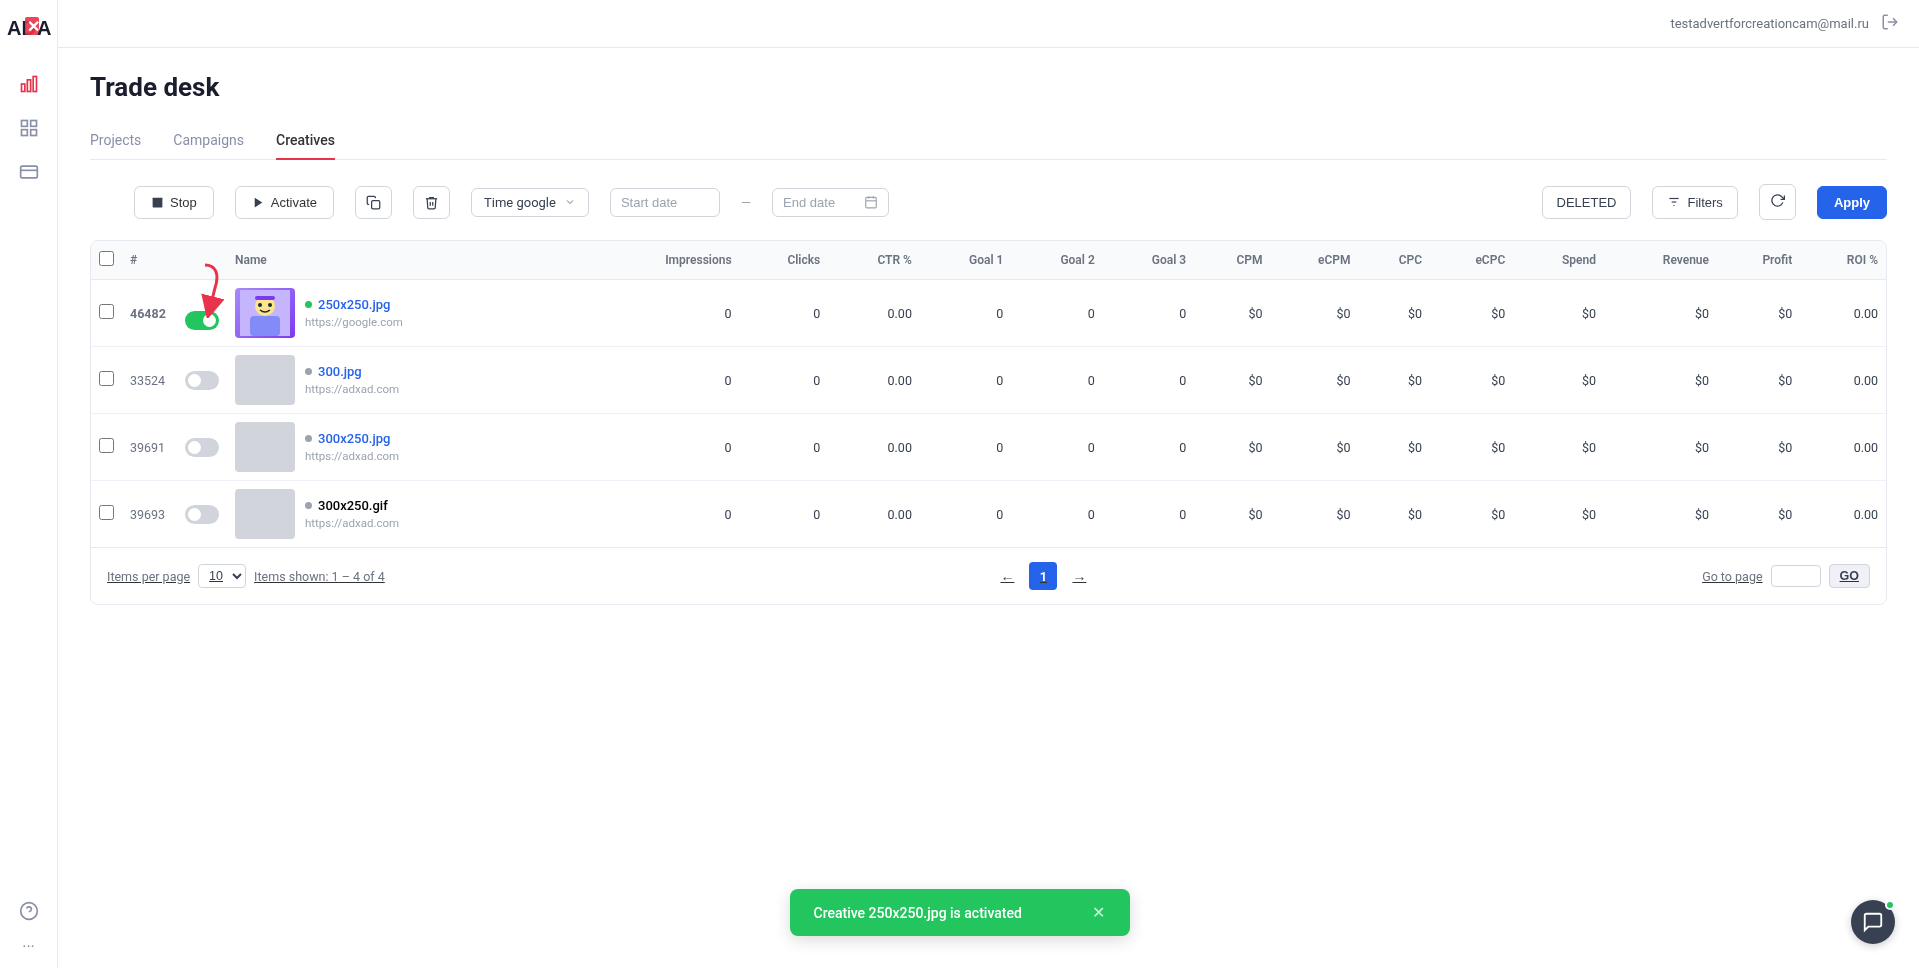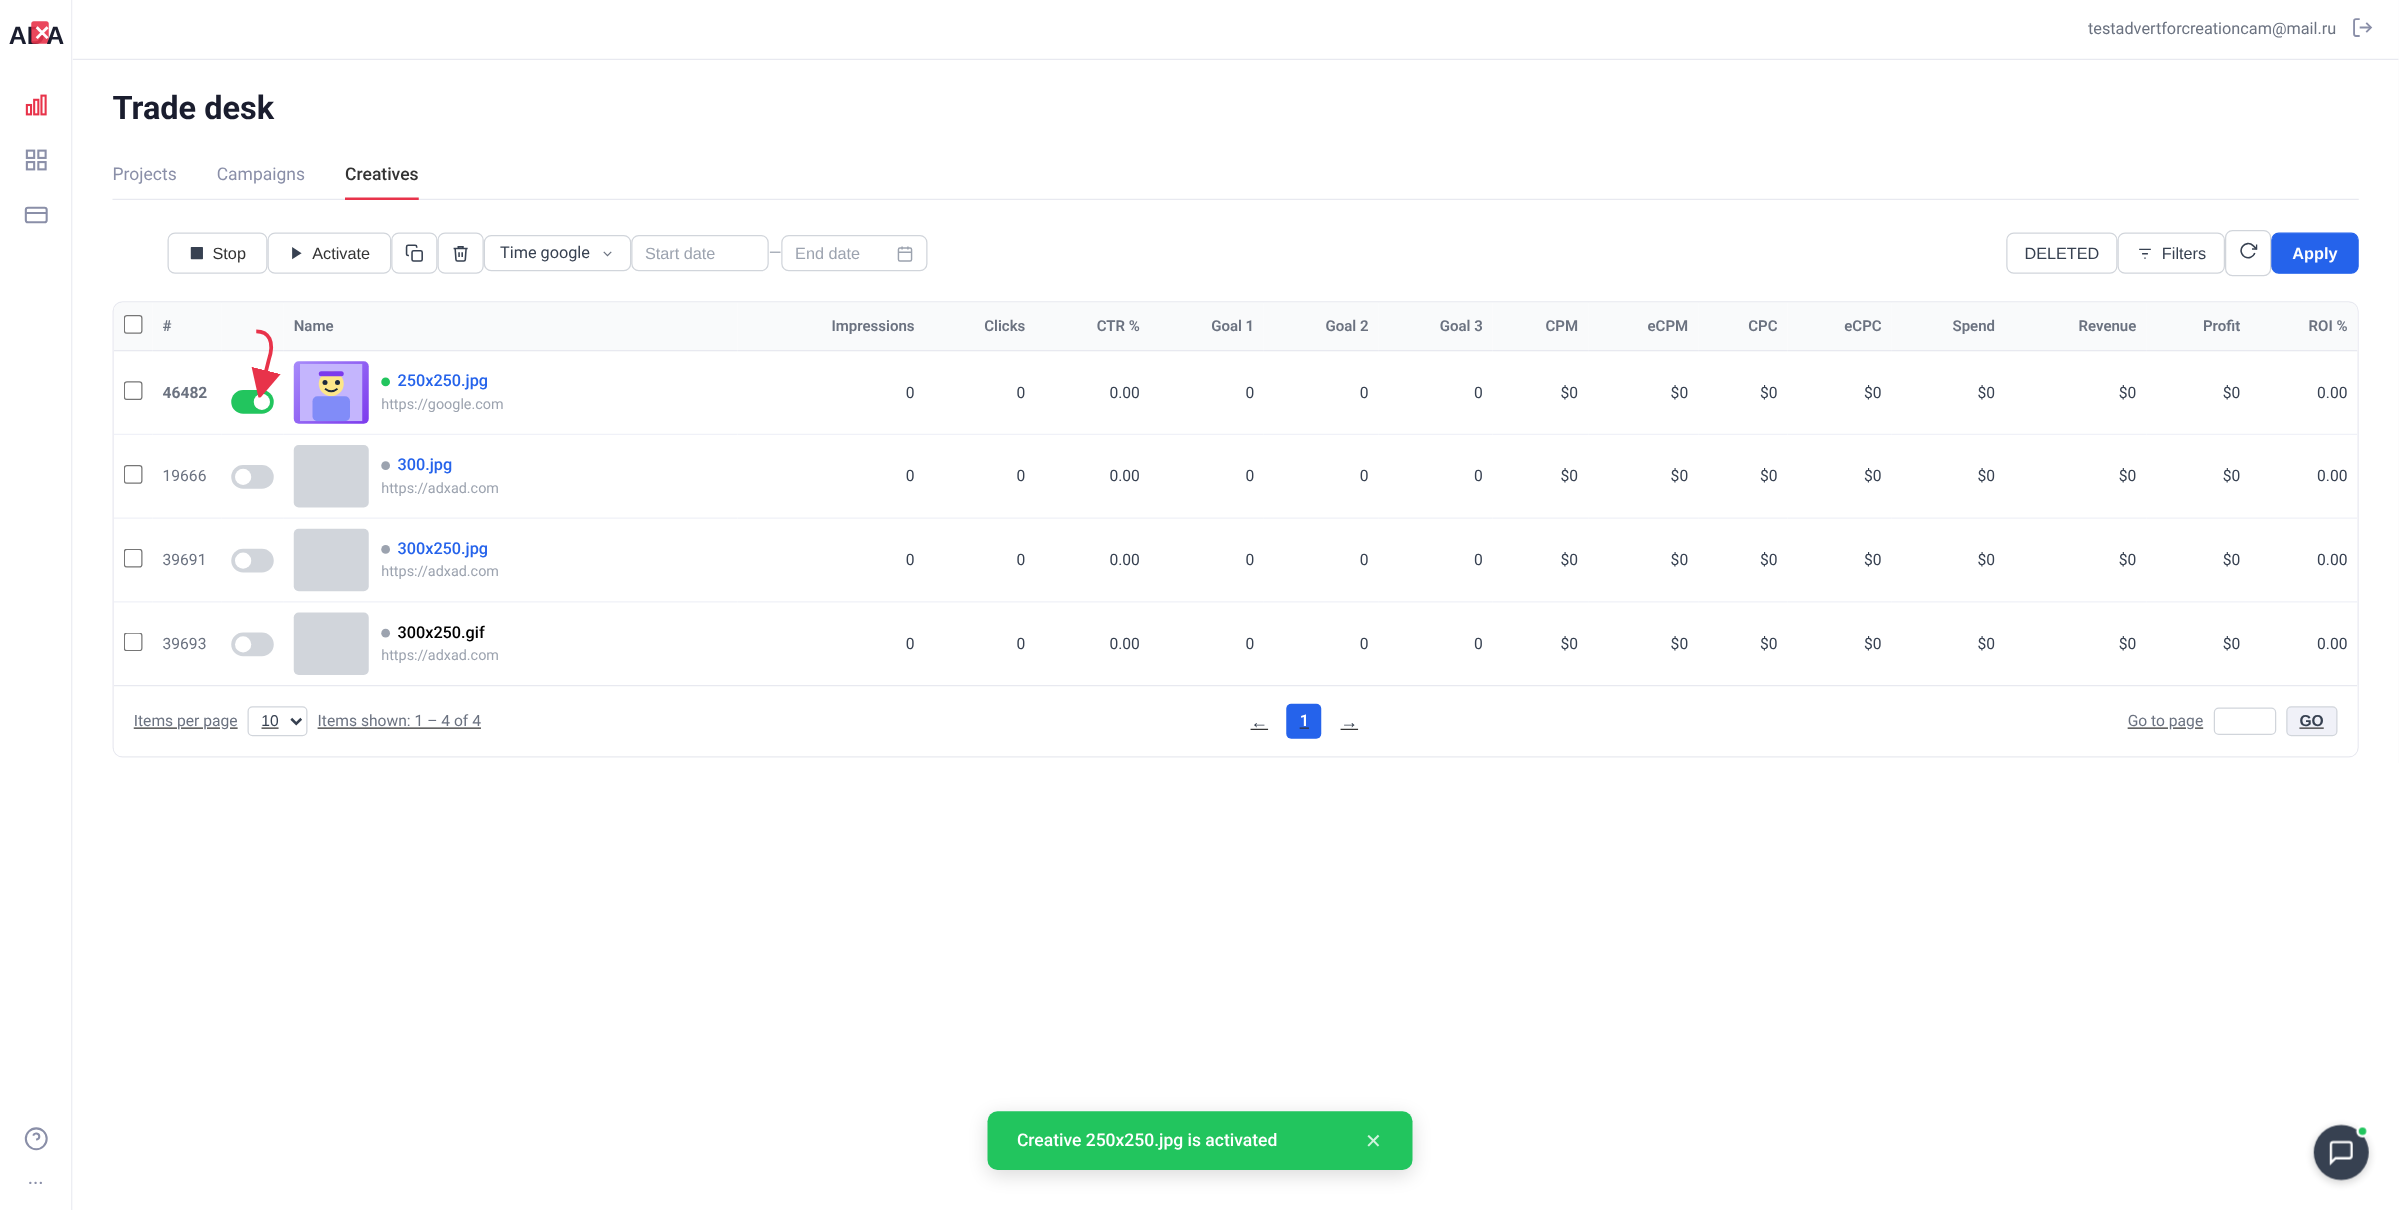--- a/index.html
+++ b/index.html
@@ -28,21 +28,21 @@
     .content { flex: 1; overflow-y: auto; padding: 24px 32px; }
     
     .page-title { font-size: 26px; font-weight: 700; color: #1a1d2e; margin-bottom: 20px; }
     
     
     .tabs { display: flex; gap: 32px; border-bottom: 1px solid #e8e9f0; margin-bottom: 24px; }
     .tab { padding: 10px 0; font-size: 14px; color: #8a8fa8; cursor: pointer; border-bottom: 2px solid transparent; margin-bottom: -1px; }
     .tab.active { color: #333; border-bottom-color: #e8334a; font-weight: 500; }
     
     
-    .toolbar { display: flex; align-items: center; gap: 0; margin-bottom: 20px; padding-left: 44px; }
+    .toolbar { display: flex; align-items: center; gap: 21px; margin-bottom: 20px; padding-left: 44px; }
     .btn { display: flex; align-items: center; gap: 6px; padding: 8px 16px; border-radius: 6px; font-size: 13px; cursor: pointer; border: 1.5px solid #d1d5db; background: #fff; color: #333; font-weight: 500; }
     .btn-icon-only { padding: 8px 10px; }
     .btn-primary { background: #2563eb; border-color: #2563eb; color: #fff; font-weight: 600; }
     .toolbar-spacer { flex: 1; }
     .btn-deleted { background: #fff; border: 1.5px solid #d1d5db; color: #374151; padding: 8px 14px; border-radius: 6px; font-size: 13px; cursor: pointer; font-weight: 500; }
     .btn-filter { display: flex; align-items: center; gap: 6px; padding: 8px 14px; border: 1.5px solid #d1d5db; border-radius: 6px; background: #fff; color: #374151; font-size: 13px; cursor: pointer; }
     .btn-refresh { padding: 8px 10px; border: 1.5px solid #d1d5db; border-radius: 6px; background: #fff; color: #374151; cursor: pointer; font-size: 15px; }
     
     
     .date-filter { display: flex; align-items: center; gap: 8px; border: 1.5px solid #d1d5db; border-radius: 6px; padding: 6px 12px; background: #fff; color: #374151; font-size: 13px; cursor: pointer; }
@@ -319,21 +319,21 @@
       <td>$0</td>
       <td>$0</td>
       <td>$0</td>
       <td>$0</td>
       <td>$0</td>
       <td>$0</td>
       <td>0.00</td>
     </tr>
               <tr>
       <td><input type="checkbox" class="checkbox" style=""></td>
-      <td style="color:#6b7280;">19666</td>
+      <td style="color:#6b7280;">33524</td>
       <td style="position:relative;">
         
         <label class="toggle">
           <input type="checkbox" style="">
           <span class="toggle-slider"></span>
         </label>
       </td>
       <td>
         <div class="creative-cell">
           <div class="creative-thumb-placeholder"></div>

